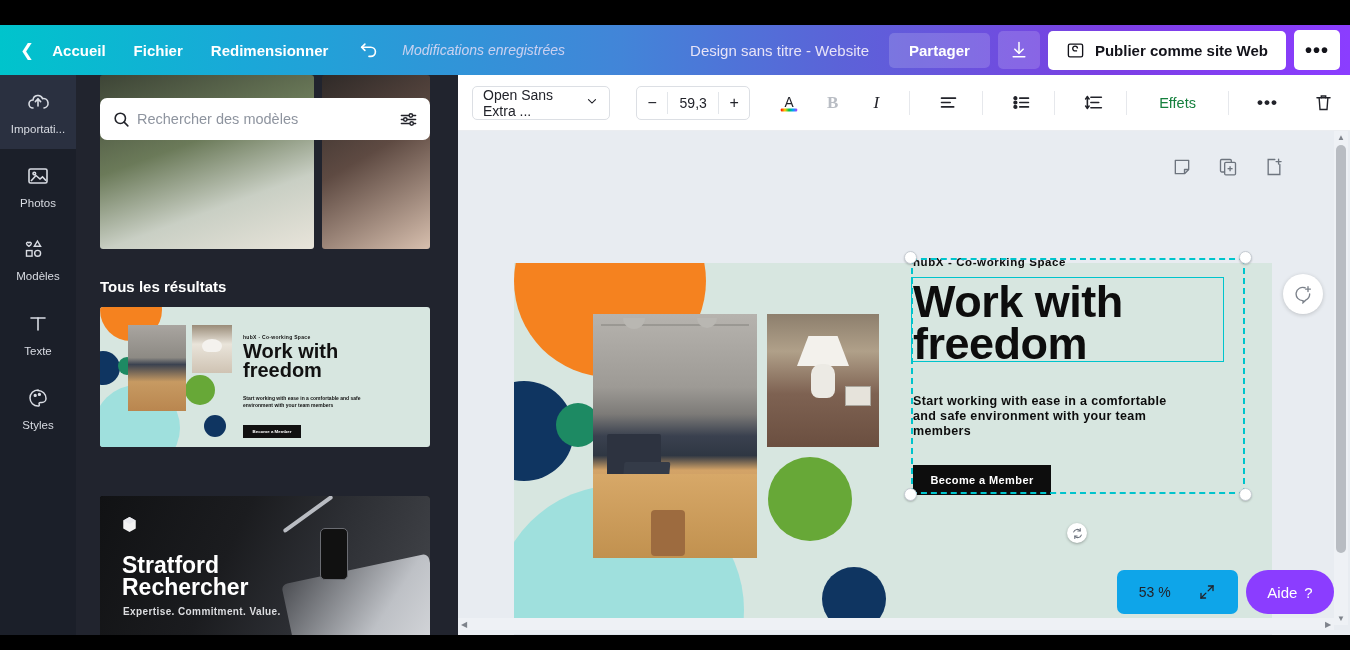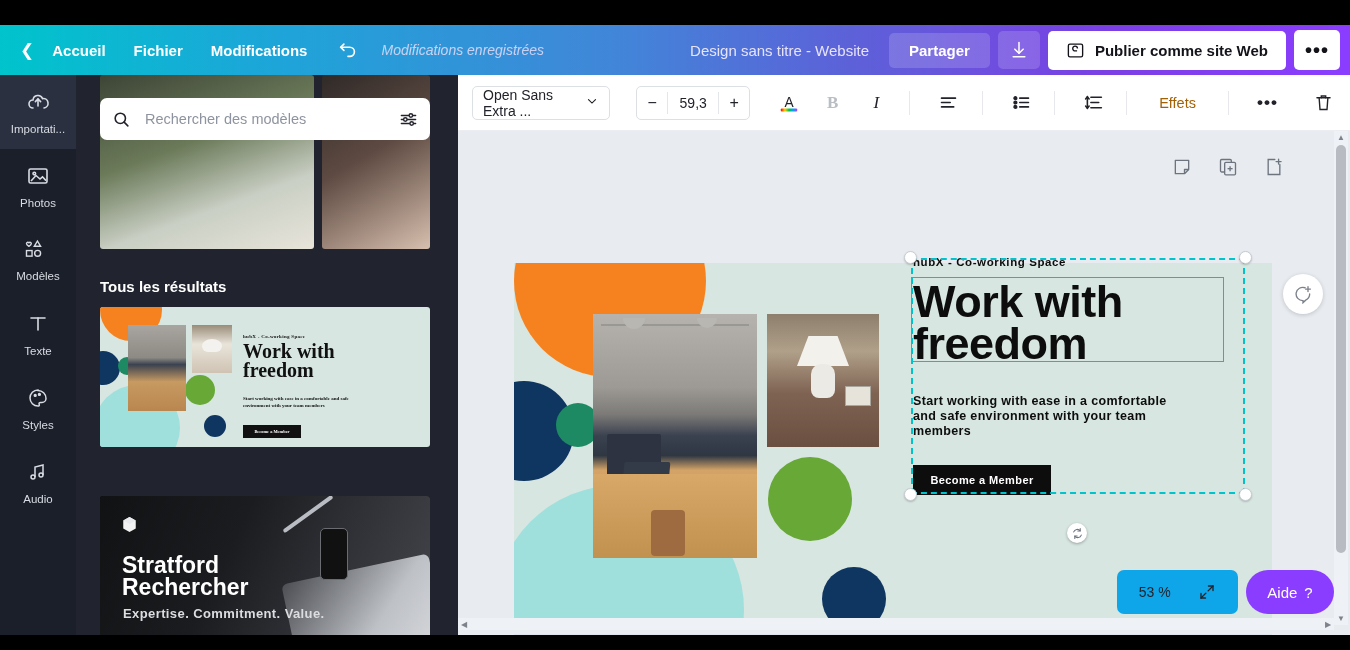--- a/index.html
+++ b/index.html
@@ -25,46 +25,46 @@
 
   
   #rail { position:absolute; left:0; top:75px; width:76px; height:560px; background:#1b1f29; }
   #rail .active-tab { position:absolute; left:0; top:0; width:76px; height:74px; background:#2a3040; }
   .rail-item { position:relative; height:74px; display:flex; flex-direction:column; align-items:center; justify-content:center; gap:5px; cursor:pointer; }
   .rail-item .lbl { color:#d9dce3; font-size:11.5px; }
   .rail-item.sel .lbl { color:#fff; font-weight:bold; }
 
   
   #panel { position:absolute; left:76px; top:75px; width:382px; height:560px; background:#21242e; overflow:hidden; }
-  #searchwrap { position:absolute; left:24px; top:23px; width:330px; height:42px; background:#fff; border-radius:7px; display:flex; align-items:center; padding:0 12px; gap:14px; z-index:5; }
+  #searchwrap { position:absolute; left:24px; top:23px; width:330px; height:42px; background:#fff; border-radius:7px; display:flex; align-items:center; padding:0 12px; gap:6px; z-index:5; }
   #searchwrap input { border:0; outline:0; flex:1; font-size:14.5px; font-family:"Liberation Sans",sans-serif; color:#333; }
   #searchwrap input::placeholder { color:#8e949f; }
   #panel .sec-title { position:absolute; left:24px; top:203px; color:#fff; font-size:15px; font-weight:bold; }
   .thumb { position:absolute; left:24px; width:330px; border-radius:3px; overflow:hidden; cursor:pointer; }
 
   
   #toprow { position:absolute; left:24px; top:0px; width:330px; height:174px; display:flex; gap:8px; }
   #toprow > div { border-radius:3px; overflow:hidden; position:relative; }
 
   
-  #t1 { top:232px; height:140px; background:#d7e6e0;font-family:Liberation Serif, serif; }
+  #t1 { top:232px; height:140px; background:#d7e6e0; }
   
   #t2 { top:421px; height:160px; background:#000000; }
 
   
   #editor { position:absolute; left:458px; top:75px; width:892px; height:560px; background:#fff; }
   #toolbar { position:absolute; left:0; top:0; width:892px; height:56px; background:#fff; border-bottom:1px solid #ebedf0; display:flex; align-items:center; padding:0 14px; gap:12px; }
   .fontsel { width:176px; height:34px; border:1px solid #dcdfe4; border-radius:5px; display:flex; align-items:center; justify-content:space-between; padding:0 10px; font-size:14px; color:#22232a; cursor:pointer; }
   .sizebox { margin-left:14px; height:34px; border:1px solid #dcdfe4; border-radius:5px; display:flex; align-items:center; }
   .sizebox .b { width:30px; height:32px; display:flex; align-items:center; justify-content:center; font-size:16px; color:#22232a; cursor:pointer; }
   .sizebox .v { width:50px; text-align:center; font-size:14px; color:#22232a; cursor:text; }
   .sizebox .dv { width:1px; height:22px; background:#e3e6ea; }
   .tb-btn { width:34px; height:34px; margin-left:6px; display:flex; align-items:center; justify-content:center; border-radius:5px; cursor:pointer; font-size:17px; color:#22232a; }
   .vdiv { width:1px; height:24px; background:#e6e8ec; margin:0 8px; }
-  .effects { font-size:14.5px; color:#a16207; padding:8px 12px; border-radius:5px; cursor:pointer; }
+  .effects { font-size:14.5px; color:#15803d; padding:8px 12px; border-radius:5px; cursor:pointer; }
 
   #canvasarea { position:absolute; left:0; top:56px; width:892px; height:504px; background:#e8ecf1; overflow:hidden; }
   #page { position:absolute; left:56px; top:132px; width:758px; height:366px; background:#d7e6e0; overflow:hidden; }
 
   
   .sh { position:absolute; }
   .orange { left:0px; top:-78px; width:192px; height:192px; border-radius:50%; background:#f5821f; }
   .navyL { left:-40px; top:118px; width:100px; height:100px; border-radius:50%; background:#0f3561; }
   .teal-blob { left:-20px; top:222px; width:250px; height:250px; border-radius:50%; background:#9fe0dd; }
   .teal-sm { left:42px; top:140px; width:44px; height:44px; border-radius:50%; background:#1d8a63; }
@@ -107,21 +107,21 @@
   #hsb .arrL,#hsb .arrR { position:absolute; top:0; width:12px; height:12px; display:flex; align-items:center; justify-content:center; color:#7e838b; font-size:8px; cursor:pointer; }
   #hsb .arrL { left:0; } #hsb .arrR { right:0; }
 </style>
 </head>
 <body>
 
 <div id="topbar">
   <span class="tb-chev">❮</span>
   <span class="tb-item">Accueil</span>
   <span class="tb-item">Fichier</span>
-  <span class="tb-item">Modifications</span>
+  <span class="tb-item">Redimensionner</span>
   <span class="undo-btn">
     <svg width="22" height="22" viewBox="0 0 24 24" fill="none" stroke="#fff" stroke-width="1.8" stroke-linecap="round" stroke-linejoin="round">
       <path d="M4 9h10a5 5 0 0 1 0 10h-2"></path>
         <polyline points="7.5 5.5 4 9 7.5 12.5"></polyline>
     </svg>
   </span>
   <span class="tb-saved">Modifications enregistrées</span>
   <span class="sp"></span>
   <span class="tb-title">Design sans titre - Website</span>
   <span class="tb-share">Partager</span>
@@ -196,30 +196,20 @@
     <span>
       <svg width="24" height="24" viewBox="0 0 24 24" fill="none" stroke="#d9dce3" stroke-width="1.5">
         <path d="M12 4a8 8 0 0 0 0 16c1.2 0 1.6-.8 1.2-1.6-.5-1 .2-2 1.3-2H16a4 4 0 0 0 4-4c0-4.4-3.6-8-8-8z"></path>
         <circle cx="9.2" cy="9.4" r=".9" fill="#d9dce3"></circle>
           <circle cx="13.4" cy="8.4" r=".9" fill="#d9dce3"></circle>
       </svg>
     </span>
     <span class="lbl">Styles</span>
   </div>
 
-  <div class="rail-item">
-    <span>
-      <svg width="24" height="24" viewBox="0 0 24 24" fill="none" stroke="#d9dce3" stroke-width="1.5">
-        <path d="M9 17V7l8-2v10"></path>
-          <circle cx="7" cy="17" r="2"></circle>
-          <circle cx="15" cy="15" r="2"></circle>
-      </svg>
-    </span>
-    <span class="lbl">Audio</span>
-  </div>
 </div>
 
 <div id="panel">
 
   <div id="toprow">
     <div style="width:214px;height:100%;background:linear-gradient(160deg,#3d4436 0%,#6b7a59 40%,#c9cfc4 70%,#e8e4da 100%)"></div>
     <div style="width:108px;height:100%;background:linear-gradient(150deg,#2f2a28 0%,#5e4a42 45%,#d7bfae 100%)"></div>
   </div>
 
   <div id="searchwrap">
@@ -270,21 +260,21 @@
     <div style="position:absolute;right:82px;top:32px;width:28px;height:52px;background:#111;border:1.5px solid #6a6c72;border-radius:5px"></div>
     <div style="position:absolute;right:92px;top:16px;width:60px;height:4px;background:#b9bcc2;transform:rotate(-36deg);border-radius:2px"></div>
     <div style="position:absolute;left:22px;top:20px">
       <svg width="15" height="17" viewBox="0 0 24 26" fill="#fff">
           <path d="M12 1 22 6.5v13L12 25 2 19.5v-13z" opacity=".95"></path>
           <path d="M12 1 22 6.5 12 12 2 6.5z" fill="#e9eaee"></path>
         </svg>
     </div>
     <div style="position:absolute;left:22px;top:58px;font-size:23px;line-height:1.0;font-weight:bold;color:#fff">Stratford</div>
     <div style="position:absolute;left:22px;top:80px;font-size:23px;line-height:1.0;font-weight:bold;color:#fff">Rechercher</div>
-    <div style="position:absolute;left:23px;top:110px;font-size:13px;font-weight:bold;letter-spacing:.4px;color:#dcdde0">Expertise. Commitment. Value.</div>
+    <div style="position:absolute;left:23px;top:110px;font-size:10px;font-weight:bold;letter-spacing:.4px;color:#dcdde0">Expertise. Commitment. Value.</div>
   </div>
 
 </div>
 
 <div id="editor">
 
   <div id="toolbar">
     <div class="fontsel">
       <span>Open Sans Extra ...</span>
       <span>

